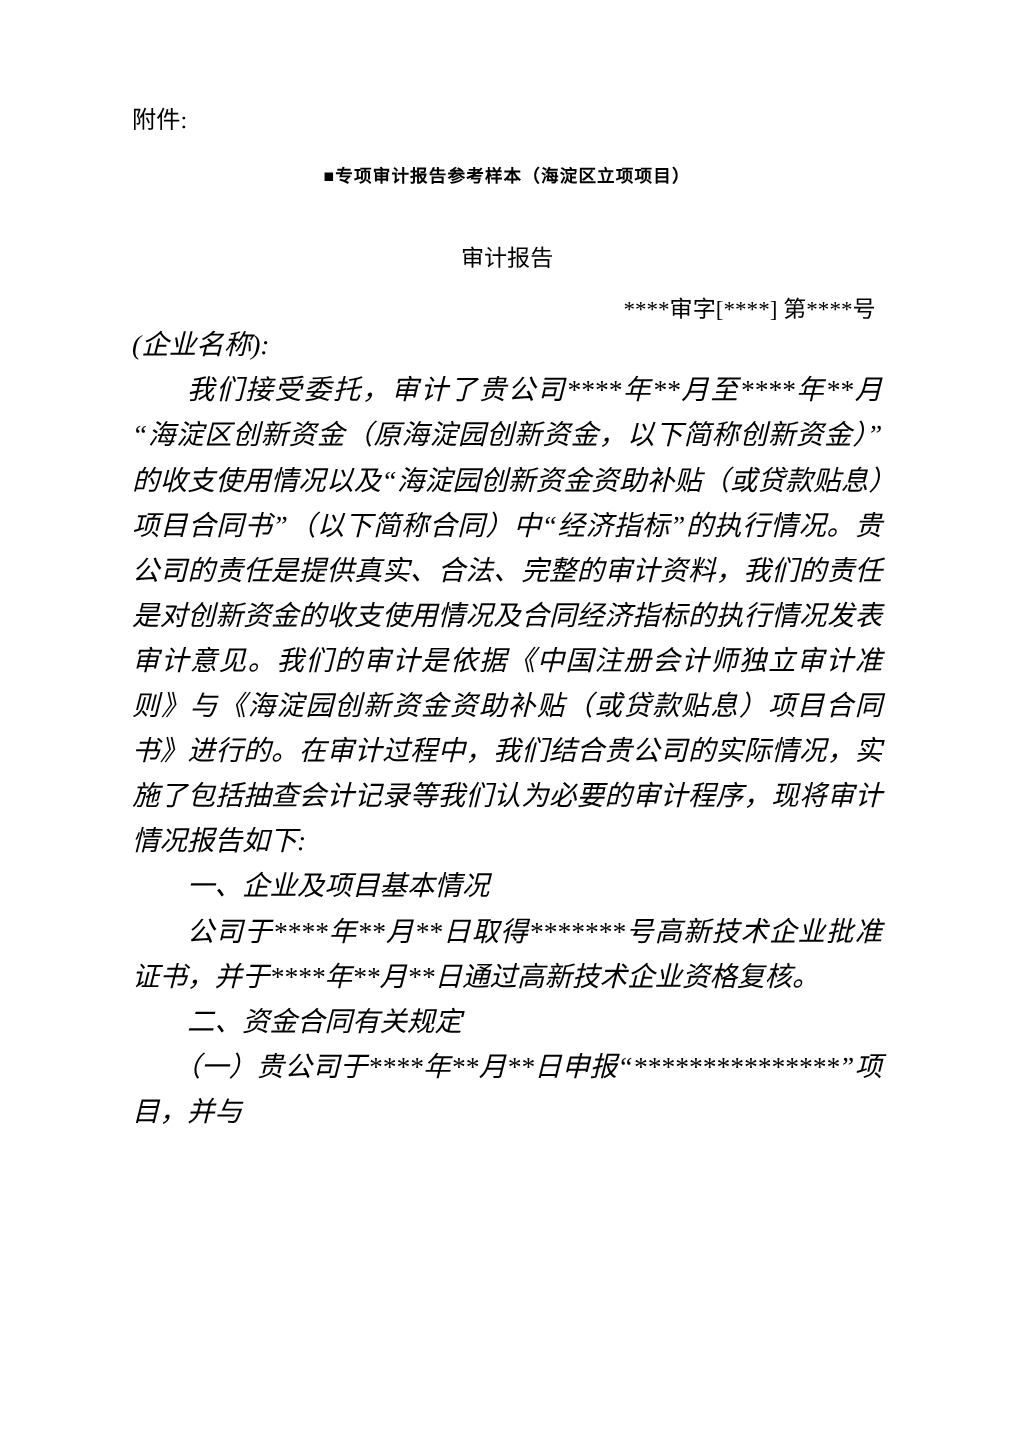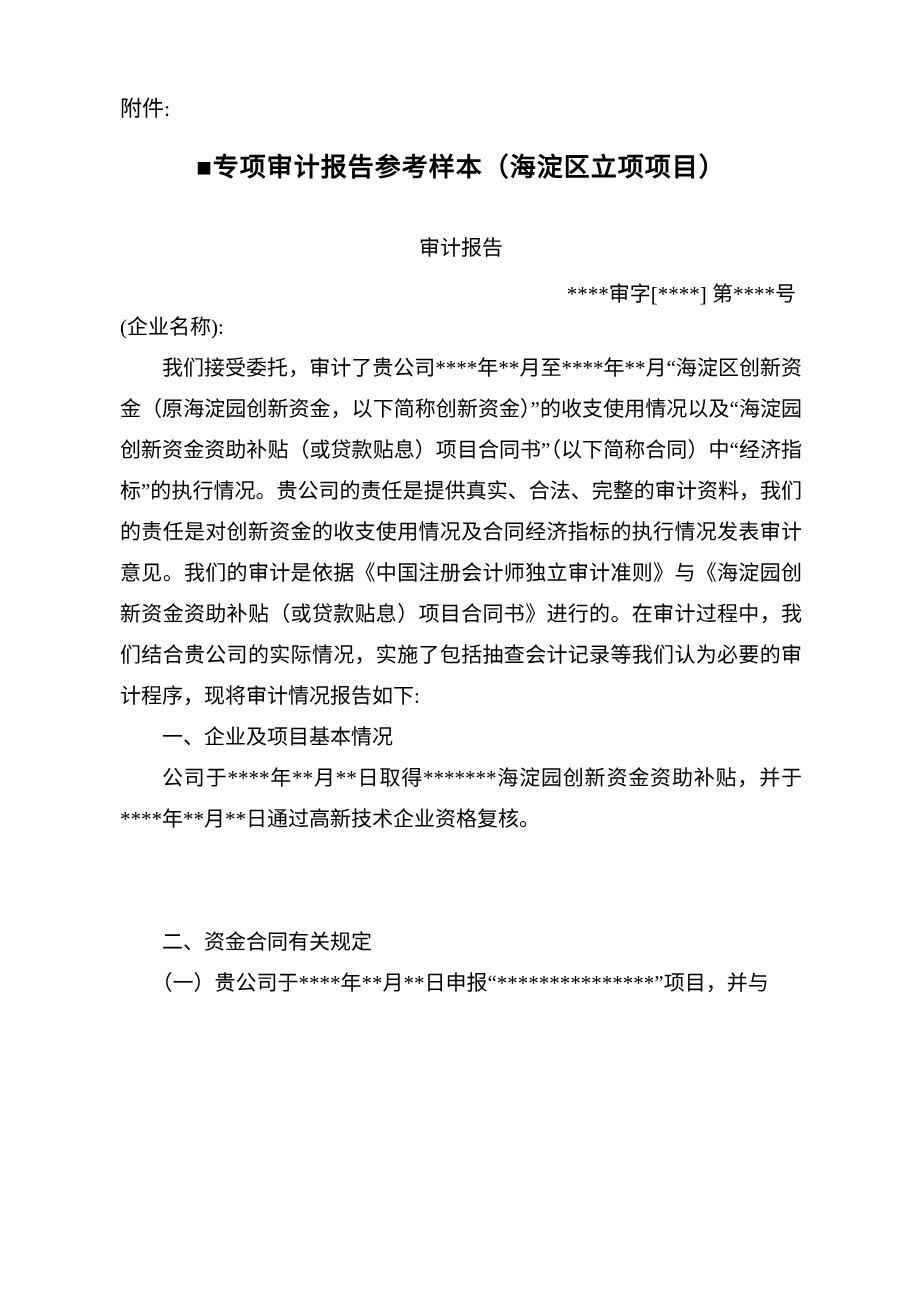--- a/index.html
+++ b/index.html
@@ -16,51 +16,52 @@
     padding: 96px 118px 0 120px;
     font-family: "Liberation Serif", "DejaVu Serif", serif;
     color: #000000;
     overflow: hidden;
   }
   .attachment {
     font-size: 22px;
     line-height: 26px;
   }
   .doc-title {
-    font-size: 26px;
+    font-size: 16px;
     font-weight: bold;
     text-align: center;
     margin: 24px 0 0 0;
     letter-spacing: 1px;
   }
   .report-title {
     font-size: 21px;
     text-align: center;
     margin-top: 48px;
   }
   .report-number {
     font-size: 21px;
     text-align: right;
     margin-top: 16px;
     padding-right: 6px;
   }
   .company-label {
     margin-top: 16px;
   }
   .body {
-    font-size: 21px;
+    font-size: 25px;
     line-height: 41px;
     text-align: justify;
     text-justify: inter-ideograph;
     margin: 0;
+    font-style: italic;
   }
   .indent-2  { text-indent: 2em; }
   .indent-15 { text-indent: 1.5em; }
   .intro     { }
-  .gap-top   { margin-top: 82px; }
+  .gap-top   { }
 </style>
 </head>
 <body>
 
 <div class="page">
 
   <div class="attachment">附件:</div>
 
   <div class="doc-title">■专项审计报告参考样本（海淀区立项项目）</div>
 
@@ -68,20 +69,20 @@
 
   <div class="report-number">****审字[****] 第****号</div>
 
   <div class="body company-label">(企业名称):</div>
 
   <p class="body indent-2 intro">我们接受委托，审计了贵公司****年**月至****年**月“海淀区创新资金（原海淀园创新资金，以下简称创新资金）”的收支使用情况以及“海淀园创新资金资助补贴（或贷款贴息）项目合同书”（以下简称合同）中“经济指标”的执行情况。贵公司的责任是提供真实、合法、完整的审计资料，我们的责任是对创新资金的收支使用情况及合同经济指标的执行情况发表审计意见。我们的审计是依据《中国注册会计师独立审计准则》与《海淀园创新资金资助补贴（或贷款贴息）项目合同书》进行的。在审计过程中，我们结合贵公司的实际情况，实施了包括抽查会计记录等我们认为必要的审计程序，现将审计情况报告如下:</p>
 
   <p class="body indent-2">一、企业及项目基本情况</p>
 
 
-  <p class="body indent-2">公司于****年**月**日取得*******海淀园创新资金资助补贴，并于****年**月**日通过高新技术企业资格复核。</p>
+  <p class="body indent-2">公司于****年**月**日取得*******号高新技术企业批准证书，并于****年**月**日通过高新技术企业资格复核。</p>
 
 
   <p class="body indent-2 gap-top">二、资金合同有关规定</p>
 
   <p class="body indent-15">（一）贵公司于****年**月**日申报“***************”项目，并与</p>
 
 </div>
 
 </body></html>

